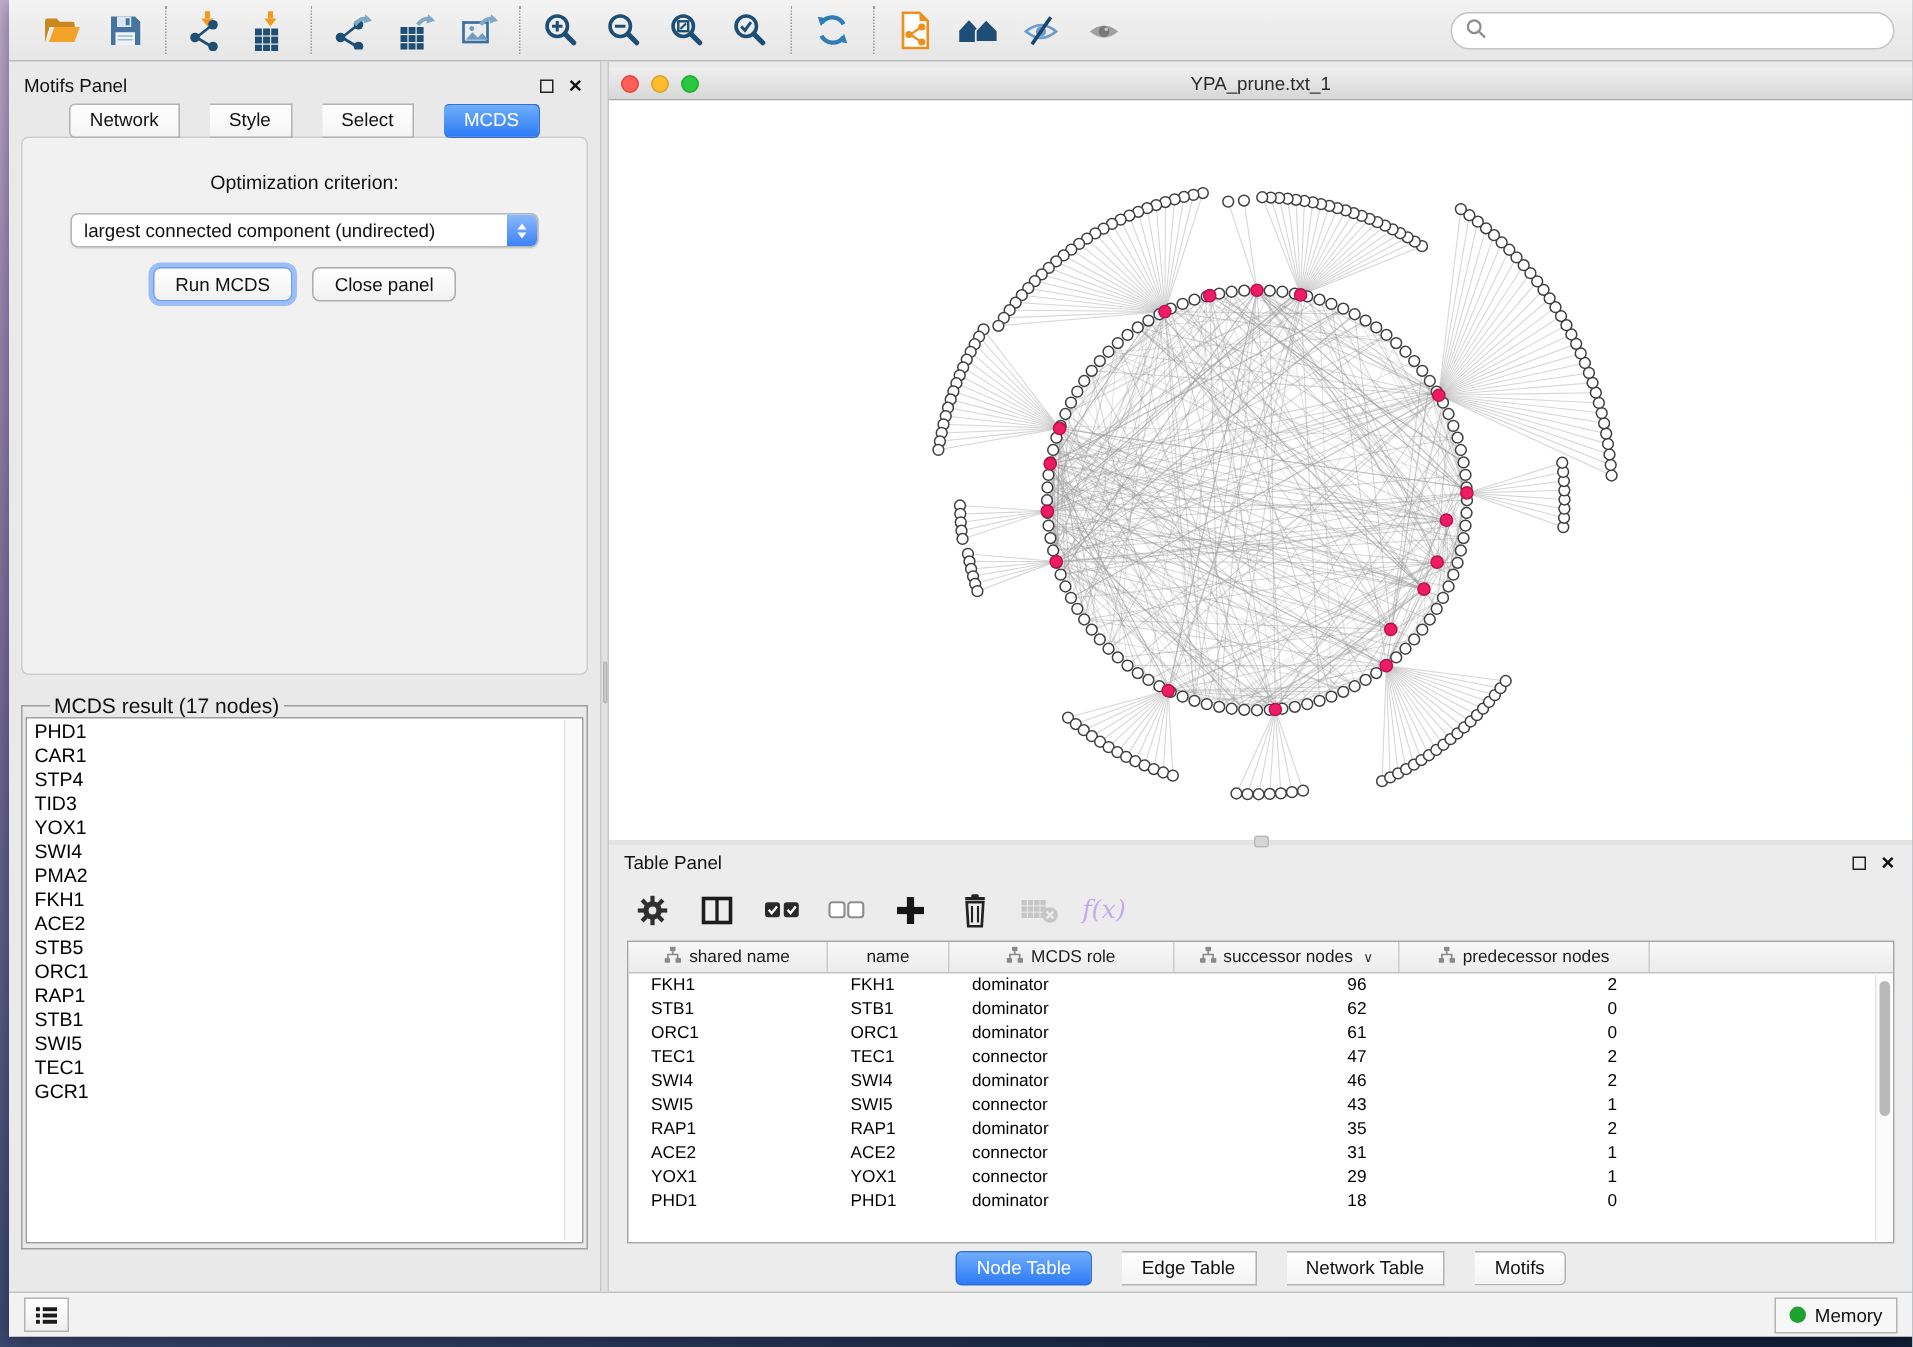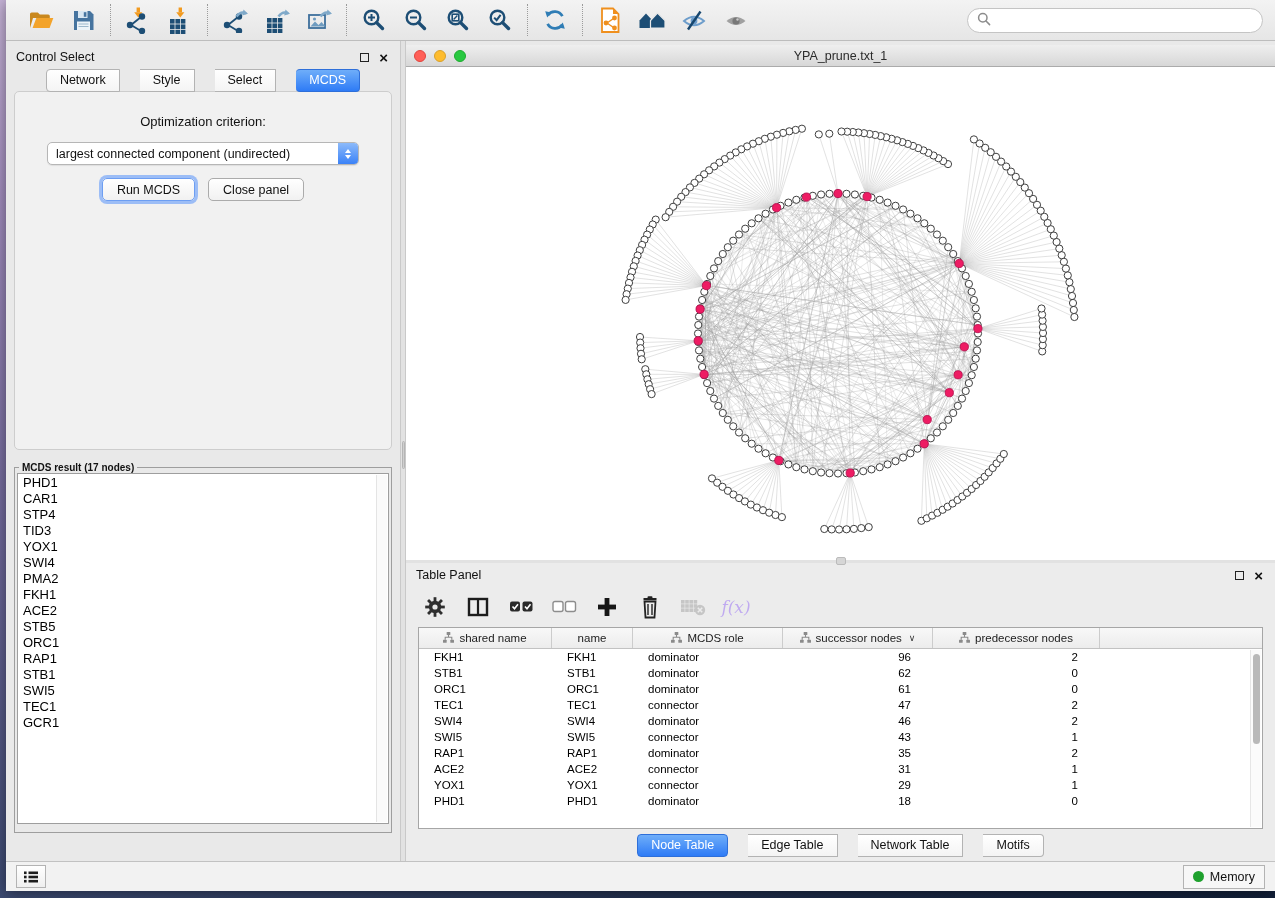--- a/index.html
+++ b/index.html
@@ -75,21 +75,21 @@
   .arr-up { width:0; height:0; border-left:3.5px solid transparent; border-right:3.5px solid transparent; border-bottom:4.5px solid #fff; }
   .arr-dn { width:0; height:0; border-left:3.5px solid transparent; border-right:3.5px solid transparent; border-top:4.5px solid #fff; }
   .cp-buttons { margin-top:13px; display:flex; gap:13px; }
   .mac-btn {
     height:23px; padding:0 14px; font-size:12.5px; font-family:"Liberation Sans",sans-serif;
     background:linear-gradient(#ffffff,#f1f1f1); border:1px solid #ababab; border-radius:5px;
     color:#111; cursor:default;
   }
   .mac-btn.focus-ring { box-shadow:0 0 0 3px rgba(100,155,250,.6); border-color:#6d9ef2; }
   .mcds-result { margin:12px 8px 0; flex:0 0 371px; height:371px; border:1px solid #9e9e9e; padding:0 2px 2px; background:transparent; }
-  .mcds-result legend { font-size:10px; padding:0 3px; margin-left:2px; color:#111;font-weight:bold; }
+  .mcds-result legend { font-size:14px; padding:0 3px; margin-left:16px; color:#111; }
   .mcds-list { position:relative; height:351px; background:#fff; border:1px solid #9e9e9e; overflow:hidden; padding:1px 0 0 5px; }
   .mcds-item { font-size:13px; line-height:16px; color:#000; }
   .mcds-scroll { position:absolute; top:1px; right:1px; bottom:1px; width:11px; background:#fafafa; border-left:1px solid #e4e4e4; }
   
   .v-split { width:6px; flex:0 0 6px; background:#e2e2e2; border-left:1px solid #c9c9c9; border-right:1px solid #c9c9c9; position:relative; }
   .v-split .handle { position:absolute; top:400px; left:0.5px; width:3px; height:28px; background:#cfcfcf; border:1px solid #b5b5b5; border-radius:2px; }
   .h-split { height:3px; flex:0 0 3px; background:#e2e2e2; position:relative; }
   .h-split .handle { position:absolute; left:50%; top:-3px; width:10px; height:8px; margin-left:-5px; background:#d6d6d6; border:1px solid #bbb; border-radius:2px; }
   
   .right-col { flex:1; min-width:0; display:flex; flex-direction:column; padding-top:4px; }
@@ -326,21 +326,21 @@
             </svg>
         </span>
         <input type="text" placeholder="" style="">
       </div>
     </div>
 
     <div class="main">
 
       <div class="control-panel">
         <div class="panel-header">
-          <span class="panel-title">Control Select</span>
+          <span class="panel-title">Motifs Panel</span>
           <span class="win-btn">
               <span class="float-glyph"></span>
             </span>
           <span class="win-btn close-glyph">×</span>
         </div>
         <div class="cp-tabs">
           <div class="seg-tabs" id="cp-tabs">
               <div class="seg-tab">Network</div>
               <div class="seg-tab">Style</div>
               <div class="seg-tab">Select</div>

